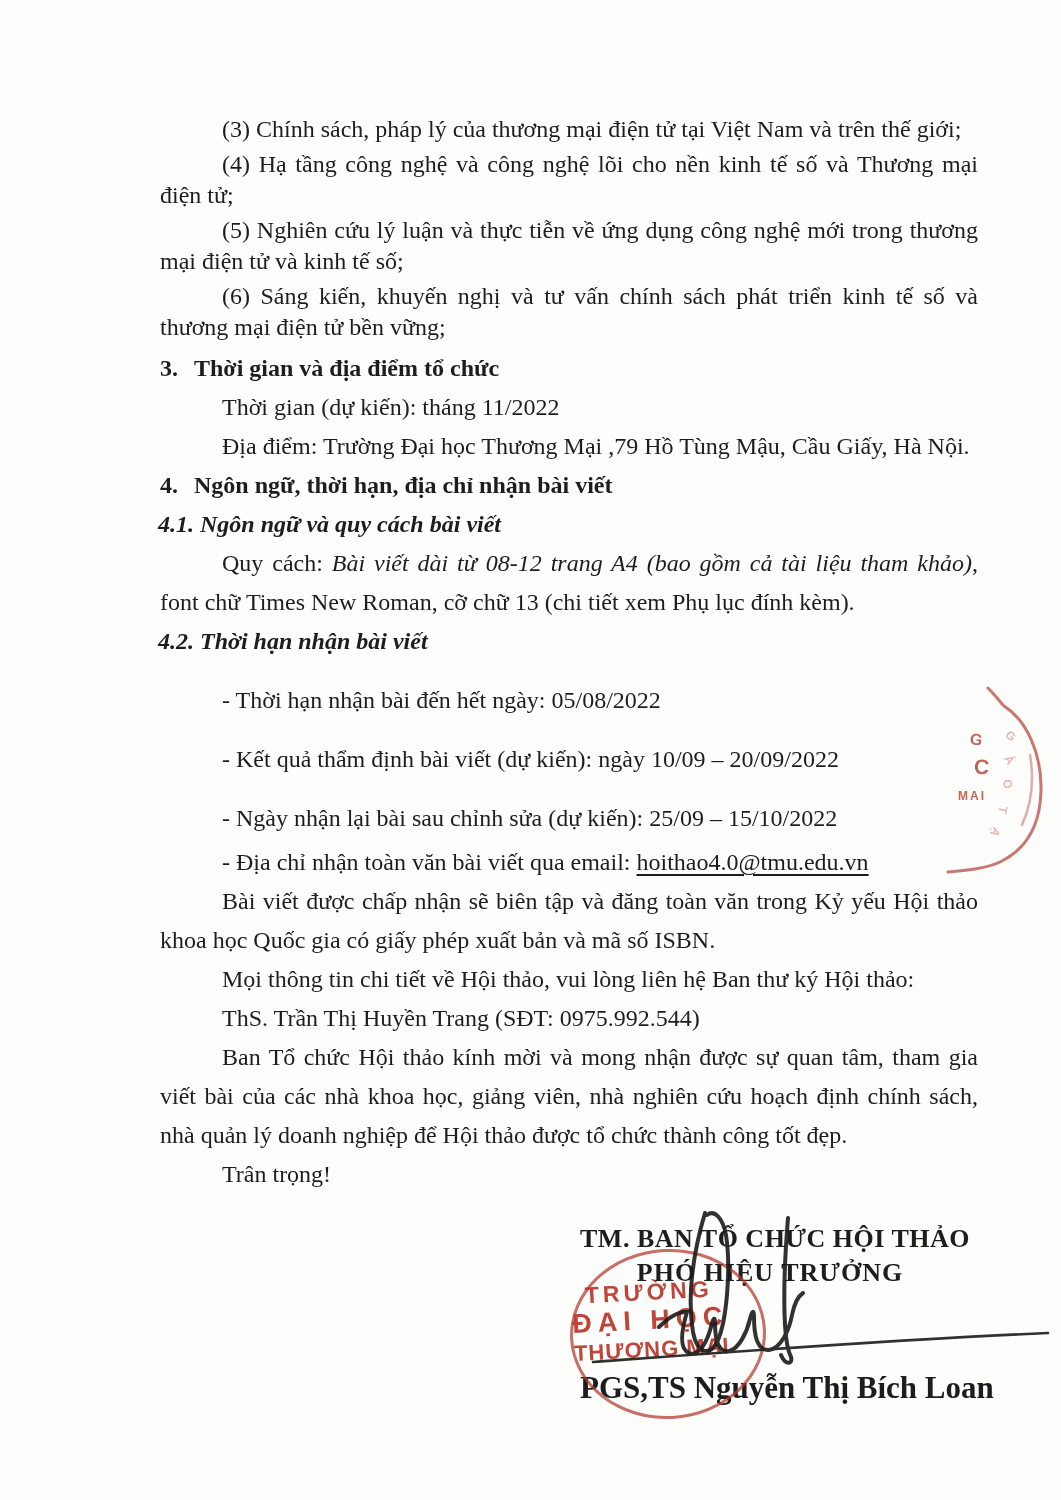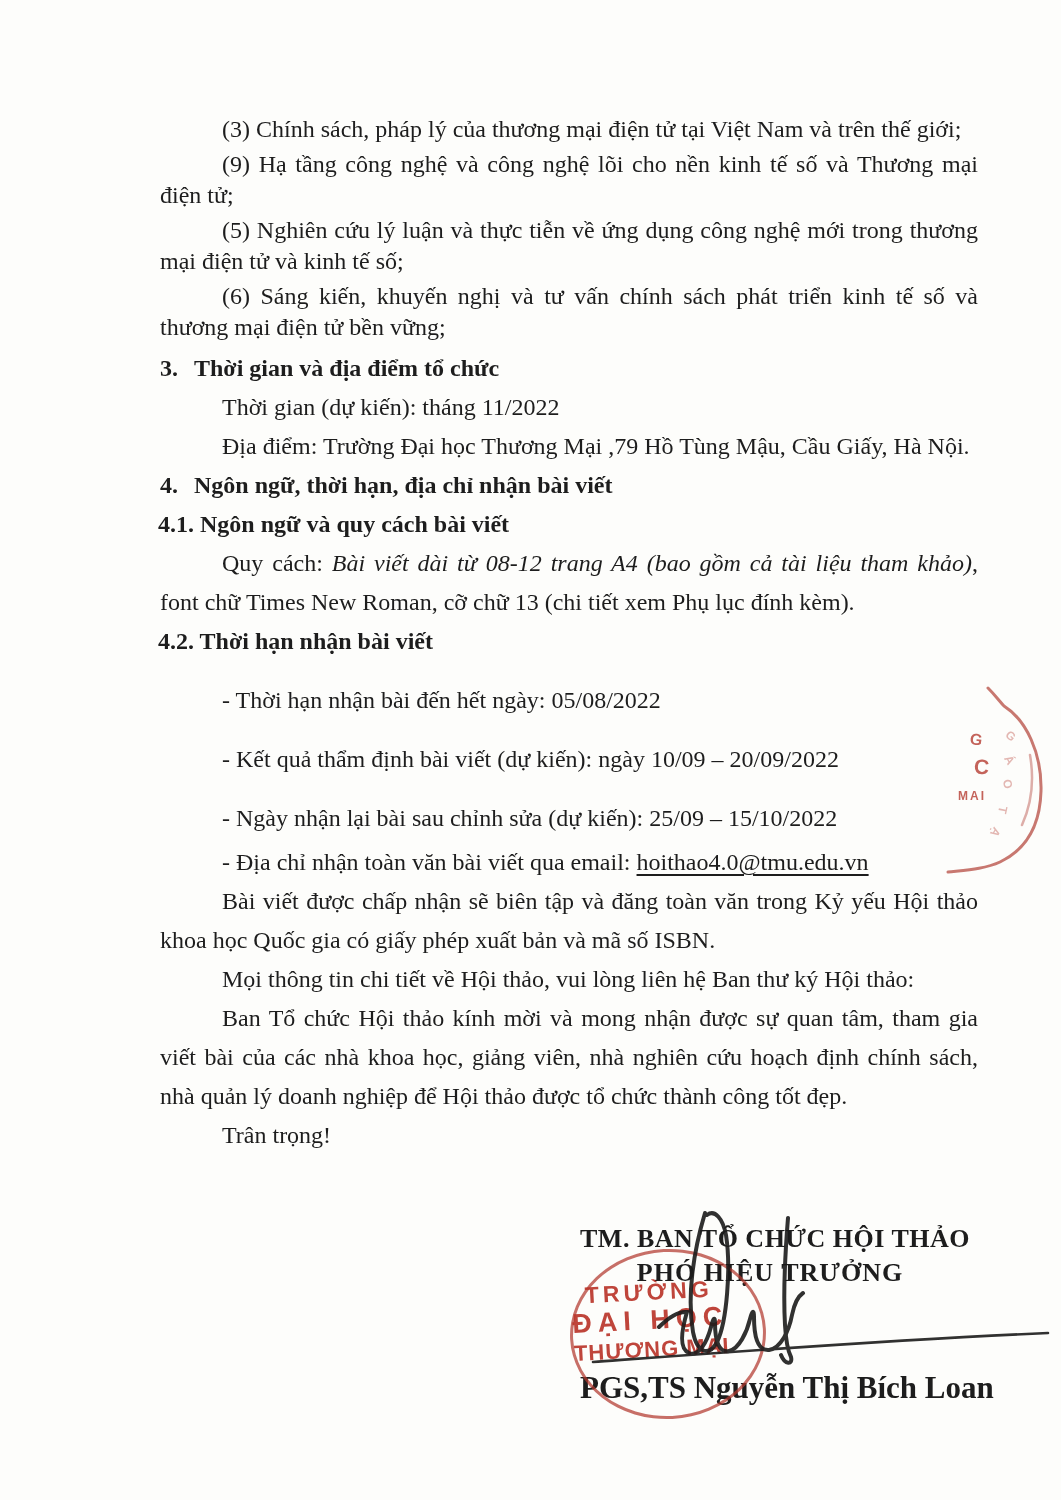--- a/index.html
+++ b/index.html
@@ -15,21 +15,21 @@
   .tight-ind{text-indent:62px;}
   .one{white-space:nowrap;line-height:39px;}
   .ind{padding-left:62px;}
   .tind{text-indent:62px;}
   .b{font-weight:normal;}
   .i{font-style:italic;}
   .u{text-decoration:underline;text-underline-offset:4px;}
   .h-main{font-weight:bold;white-space:nowrap;line-height:39px;}
   .h-main.first{margin-top:6px;}
   .h-num{display:inline-block;width:34px;}
-  .h-sub{font-weight:bold;white-space:nowrap;line-height:39px;margin-left:-2px;}
+  .h-sub{font-weight:bold;font-style:italic;white-space:nowrap;line-height:39px;margin-left:-2px;}
   .mb5{margin-bottom:5px;margin-top:20px;}
   
   .sig-block{position:absolute;left:580px;top:1222px;width:380px;text-align:center;}
   .sig-line1{font-weight:bold;font-size:26px;line-height:34px;letter-spacing:.5px;white-space:nowrap;}
   .sig-line2{font-weight:bold;font-size:26px;line-height:34px;letter-spacing:1px;white-space:nowrap;}
   .sig-name{position:absolute;left:580px;top:1370px;width:380px;
     font-weight:bold;font-size:31px;white-space:nowrap;}
   
   .stamp{
     position:absolute;left:570px;top:1249px;width:190px;height:164px;
@@ -54,21 +54,21 @@
   .sig-svg{position:absolute;left:555px;top:1185px;z-index:4;}
 </style>
 </head>
 <body>
 
 <div class="page">
 
   <div class="content">
 
     <p class="p tight tight-ind">(3) Chính sách, pháp lý của thương mại điện tử tại Việt Nam và trên thế giới;</p>
-    <p class="p tight tight-ind">(9) Hạ tầng công nghệ và công nghệ lõi cho nền kinh tế số và Thương mại điện tử;</p>
+    <p class="p tight tight-ind">(4) Hạ tầng công nghệ và công nghệ lõi cho nền kinh tế số và Thương mại điện tử;</p>
     <p class="p tight tight-ind">(5) Nghiên cứu lý luận và thực tiễn về ứng dụng công nghệ mới trong thương mại điện tử và kinh tế số;</p>
     <p class="p tight tight-ind">(6) Sáng kiến, khuyến nghị và tư vấn chính sách phát triển kinh tế số và thương mại điện tử bền vững;</p>
 
     <div class="h-main first"><span class="h-num">3.</span><span>Thời gian và địa điểm tổ chức</span></div>
 
     <div class="one ind"><span>Thời gian (dự kiến): tháng </span><span class="b">11/2022</span></div>
 
     <div class="one ind">Địa điểm: Trường Đại học Thương Mại ,79 Hồ Tùng Mậu, Cầu Giấy, Hà Nội.</div>
 
     <div class="h-main"><span class="h-num">4.</span><span>Ngôn ngữ, thời hạn, địa chỉ nhận bài viết</span></div>
@@ -84,20 +84,21 @@
 
     <div class="one ind mb5"><span>- Kết quả thẩm định bài viết (dự kiến): ngày </span><span class="b">10/09 – 20/09/2022</span></div>
 
     <div class="one ind mb5"><span>- Ngày nhận lại bài sau chỉnh sửa (dự kiến): </span><span class="b">25/09 – 15/10/2022</span></div>
 
     <div class="one ind"><span>- Địa chỉ nhận toàn văn bài viết qua email: </span><span class="u">hoithao4.0@tmu.edu.vn</span></div>
 
     <p class="p tind">Bài viết được chấp nhận sẽ biên tập và đăng toàn văn trong Kỷ yếu Hội thảo khoa học Quốc gia có giấy phép xuất bản và mã số ISBN.</p>
 
     <div class="one ind">Mọi thông tin chi tiết về Hội thảo, vui lòng liên hệ Ban thư ký Hội thảo:</div>
+    <div class="one ind">ThS. Trần Thị Huyền Trang (SĐT: 0975.992.544)</div>
 
     <p class="p tind">Ban Tổ chức Hội thảo kính mời và mong nhận được sự quan tâm, tham gia viết bài của các nhà khoa học, giảng viên, nhà nghiên cứu hoạch định chính sách, nhà quản lý doanh nghiệp để Hội thảo được tổ chức thành công tốt đẹp.</p>
 
     <div class="one ind">Trân trọng!</div>
   </div>
 
   <div class="sig-block">
     <div class="sig-line1">TM. BAN TỔ CHỨC HỘI THẢO</div>
     <div class="sig-line2">PHÓ HIỆU TRƯỞNG</div>
   </div>

